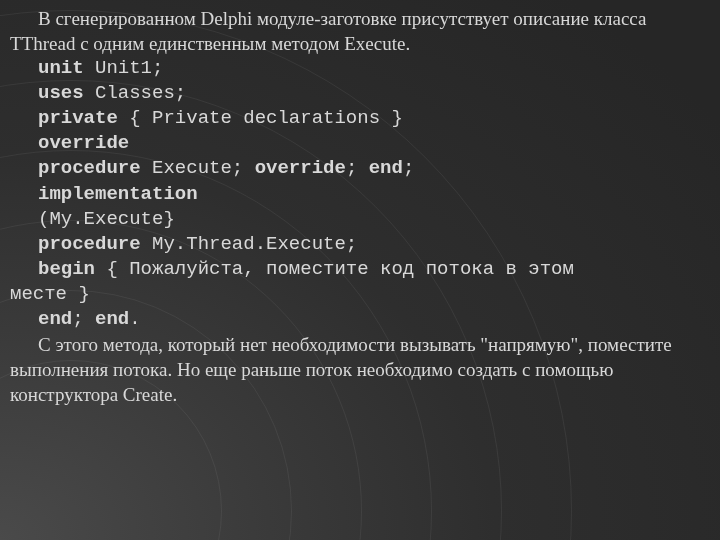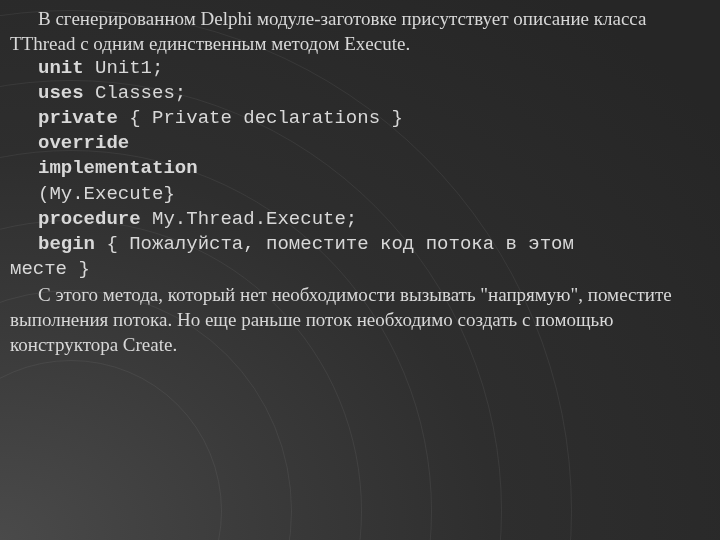--- a/index.html
+++ b/index.html
@@ -76,25 +76,27 @@
   <p class="para code"><span class="kw">unit</span><span> Unit1;</span></p>
 
 
   <p class="para code"><span class="kw">uses</span><span> Classes;</span></p>
 
 
   <p class="para code"><span class="kw">private</span><span class="it"> { Private declarations }</span></p>
 
   <p class="para code"><span class="kw">override</span></p>
 
+  <p class="para code"><span class="kw">procedure</span><span> Execute; </span><span class="kw">override</span><span>; </span><span class="kw">end</span><span>;</span></p>
 
   <p class="para code"><span class="kw">implementation</span></p>
 
   <p class="para code"><span>(My.Execute}</span></p>
 
   <p class="para code"><span class="kw">procedure</span><span> My.Thread.Execute;</span></p>
 
   <p class="para code"><span class="kw">begin</span><span class="it"> { Пожалуйста, поместите код потока в этом</span></p>
   <p class="para code no-indent"><span class="it">месте }</span></p>
 
+  <p class="para code"><span class="kw">end</span><span>; </span><span class="kw">end</span><span>.</span></p>
 
   <p class="para">С этого метода, который нет необходимости вызывать "напрямую", поместите выполнения потока. Но еще раньше поток необходимо создать с помощью конструктора Create.</p>
 </div>
 
 </body></html>

